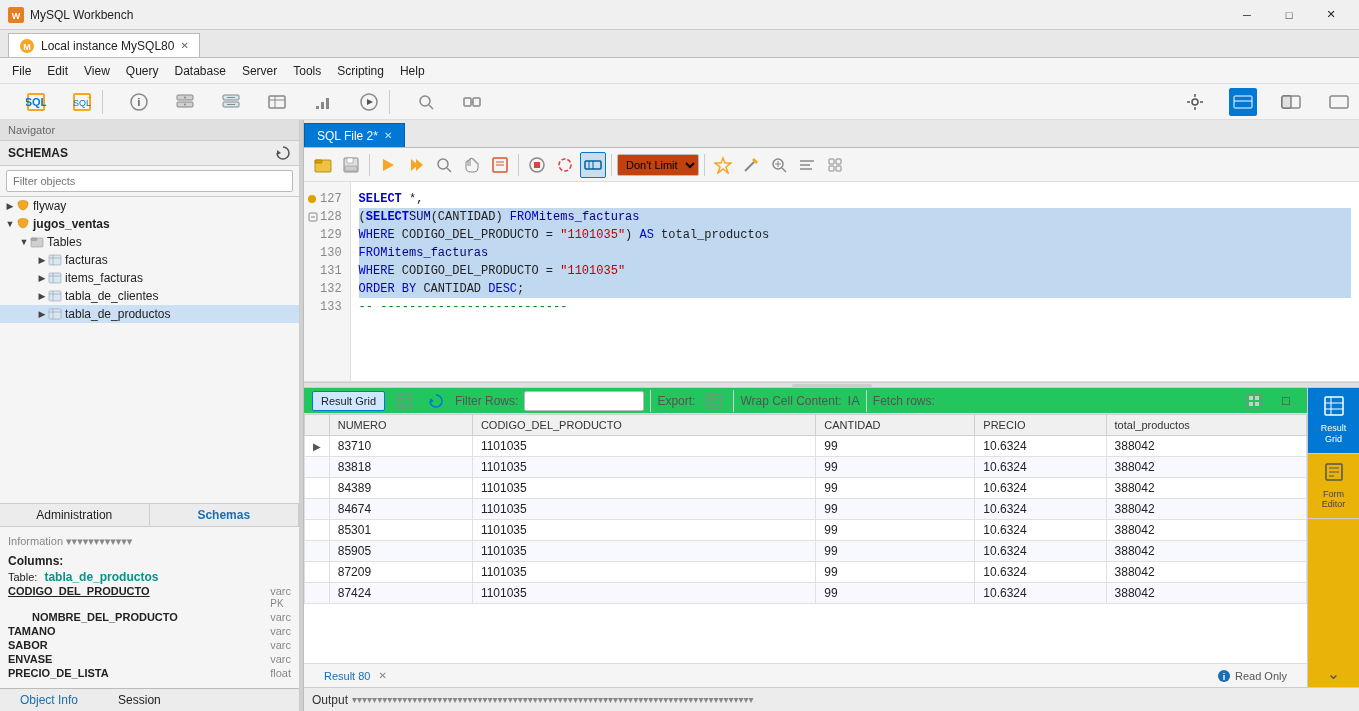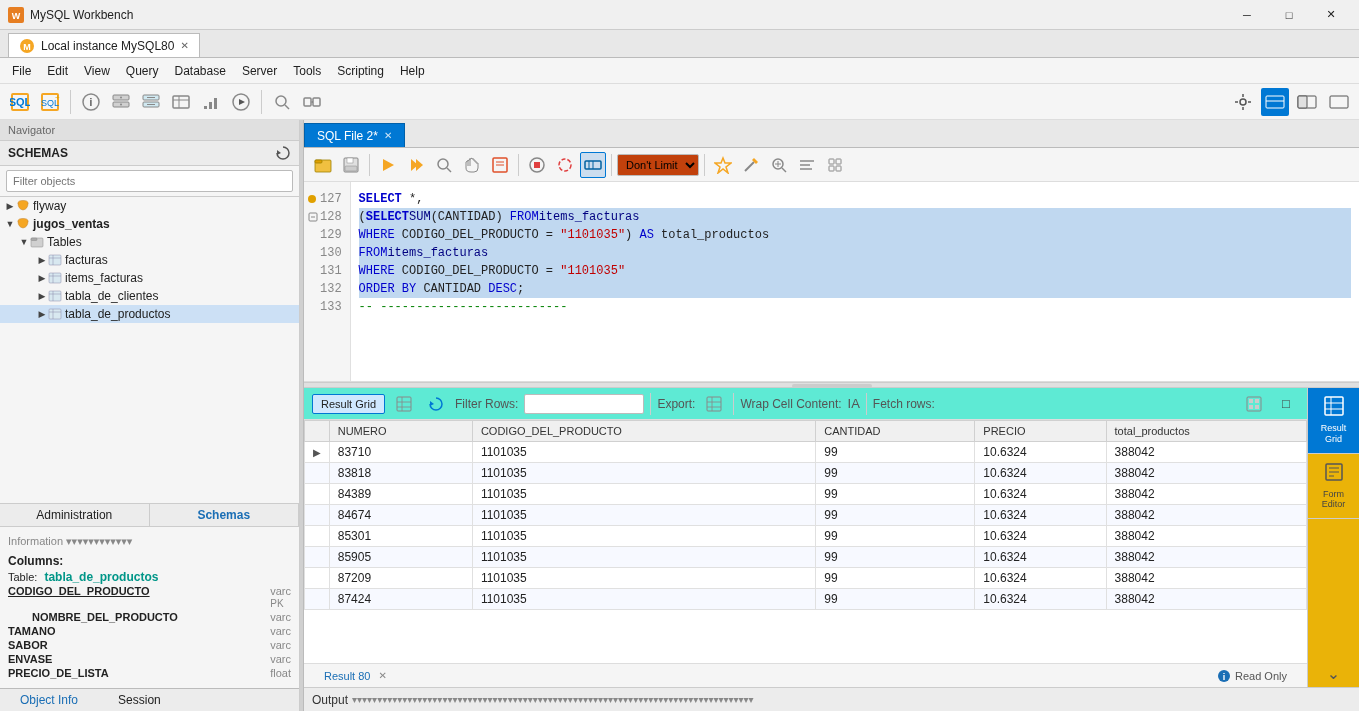--- a/index.html
+++ b/index.html
@@ -15,21 +15,21 @@
     #instance-tabs { background: #e8e8e8; height: 28px; display: flex; align-items: flex-end; padding-left: 8px; border-bottom: 1px solid #bbb; }
     .instance-tab { background: white; border: 1px solid #bbb; border-bottom: none; padding: 4px 10px; font-size: 12px; cursor: pointer; display: flex; align-items: center; gap: 6px; height: 24px; }
     .instance-tab .close-x { font-size: 10px; color: #666; }
 
     
     #menu-bar { background: #f5f5f5; height: 26px; display: flex; align-items: center; padding: 0 4px; border-bottom: 1px solid #ddd; }
     .menu-item { padding: 3px 8px; cursor: pointer; font-size: 12px; }
 
     
     #toolbar { background: #f5f5f5; height: 36px; display: flex; align-items: center; padding: 0 6px; border-bottom: 1px solid #ddd; gap: 2px; }
-    .tb-btn { width: 28px; height: 28px; display: flex; align-items: center; justify-content: center; cursor: pointer; border: 1px solid transparent; border-radius: 2px; font-size: 14px; color: #444; }
+    .tb-btn { width: 28px; height: 28px; display: flex; align-items: center; justify-content: center; cursor: pointer; border: 1px solid transparent; border-radius: 2px; font-size: 14px; color: #444; margin-left: 16px; }
     .tb-sep { width: 1px; height: 24px; background: #ccc; margin: 0 4px; }
     .tb-right { margin-left: auto; display: flex; align-items: center; gap: 4px; }
 
     
     #main { display: flex; height: calc(711px - 30px - 28px - 26px - 36px); }
 
     
     #left-panel { width: 300px; min-width: 300px; background: #f5f5f5; display: flex; flex-direction: column; border-right: 1px solid #ccc; }
     #navigator-header { background: #e0e0e0; padding: 4px 8px; font-size: 11px; color: #666; border-bottom: 1px solid #ccc; }
     #schemas-header { display: flex; align-items: center; padding: 4px 8px; background: #ececec; border-bottom: 1px solid #ccc; }
@@ -91,21 +91,21 @@
     .cm { color: #008000; }
     .tbl { color: #000080; }
 
     
     #h-splitter { height: 6px; background: #e0e0e0; cursor: row-resize; border-top: 1px solid #ccc; border-bottom: 1px solid #ccc; }
 
     
     #results-area { flex: 1; display: flex; flex-direction: column; overflow: hidden; }
 
     
-    #result-toolbar { background: #5eead4; height: 32px; display: flex; align-items: center; padding: 0 8px; border-bottom: 1px solid #ddd; gap: 6px; font-size: 12px; }
+    #result-toolbar { background: #22c55e; height: 26px; display: flex; align-items: center; padding: 0 8px; border-bottom: 1px solid #ddd; gap: 6px; font-size: 12px; }
     .result-tab-btn { padding: 3px 8px; border: 1px solid #bbb; background: white; cursor: pointer; font-size: 11px; border-radius: 2px; }
     .result-tab-btn.active { background: #d0e8ff; border-color: #0078d4; }
     .filter-label { color: #555; }
     .filter-input { height: 22px; border: 1px solid #bbb; border-radius: 2px; font-size: 11px; padding: 0 4px; width: 120px; }
     .export-label { color: #555; }
     .wrap-label { color: #555; }
     .fetch-label { color: #555; }
     .rt-sep { width: 1px; height: 22px; background: #ccc; }
 
     

